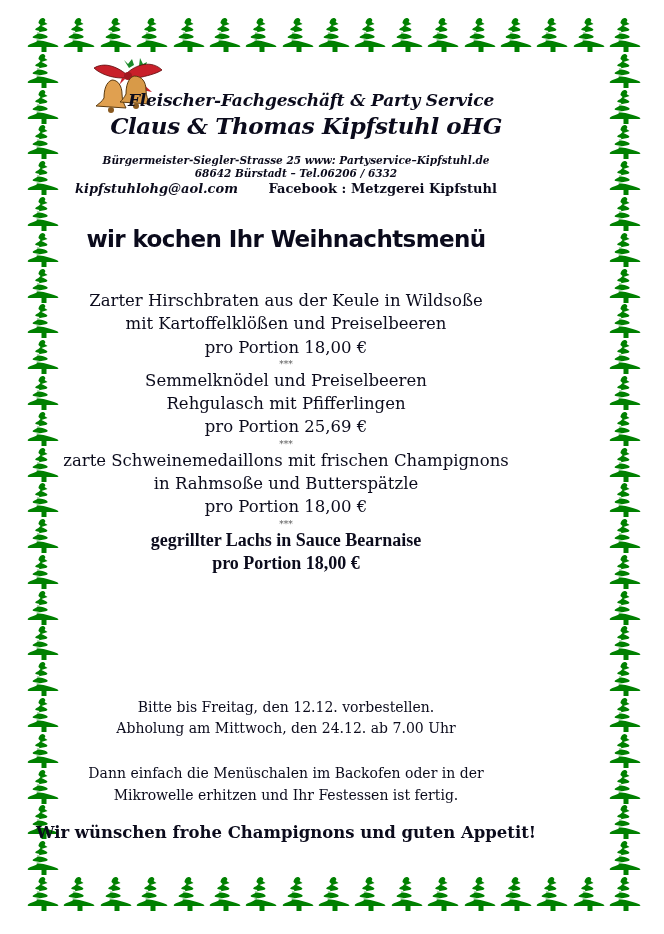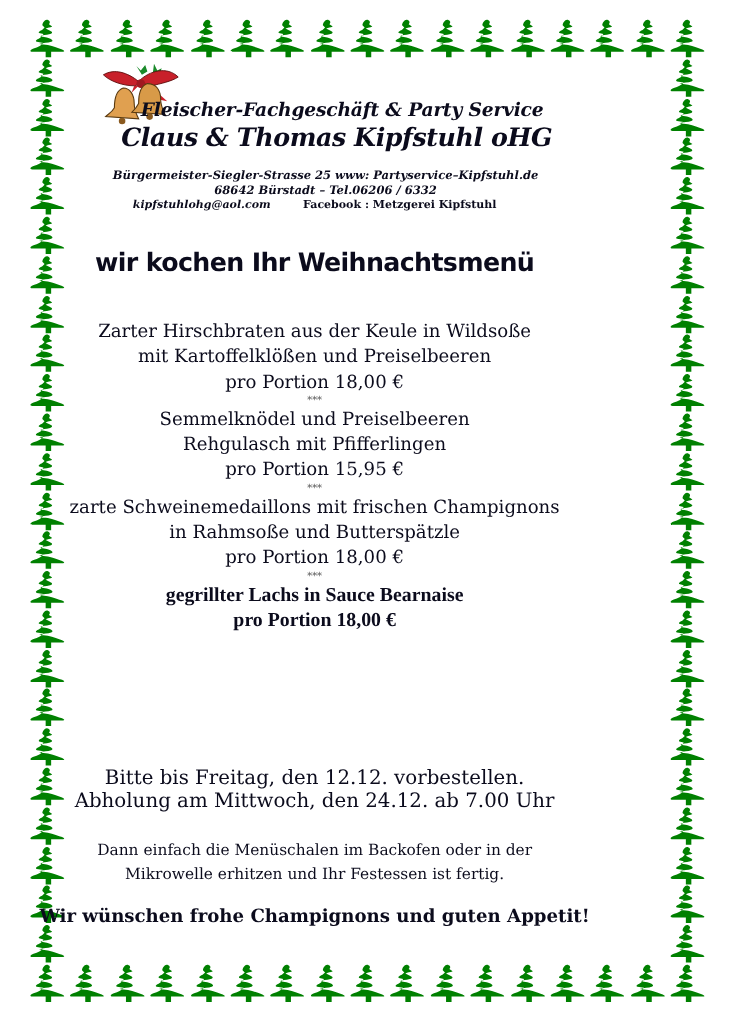--- a/index.html
+++ b/index.html
@@ -3,28 +3,28 @@
 <meta charset="utf-8">
 <style>
   html, body { margin:0; padding:0; background:#ffffff; }
   body { width:664px; height:934px; position:relative; overflow:hidden; font-family:"Liberation Serif", serif; color:#0b0b1c; }
   .tree { position:absolute; width:37px; height:36px; }
   .tree svg { width:100%; height:100%; display:block; }
   .center { position:absolute; left:0; width:572px; text-align:center; }
   .h1 { font-family:"DejaVu Serif", serif; font-style:italic; font-weight:bold; font-size:17px; letter-spacing:-0.2px; top:90px; padding-left:50px; box-sizing:border-box; }
   .h2 { font-family:"DejaVu Serif", serif; font-style:italic; font-weight:bold; font-size:23px; letter-spacing:-0.4px; top:112px; padding-left:40px; box-sizing:border-box; }
   .addr { font-family:"DejaVu Serif", serif; font-style:italic; font-weight:bold; font-size:10.5px; line-height:13px; top:154px; padding-left:20px; box-sizing:border-box; }
-  .contact { top:181px; font-family:"DejaVu Serif", serif; font-weight:bold; font-size:10px; }
+  .contact { top:181px; font-family:"DejaVu Serif", serif; font-weight:bold; font-size:13px; }
   .contact .email { font-style:italic; margin-right:26px; }
   .slogan { top:226px; font-family:"DejaVu Sans", sans-serif; font-weight:bold; font-size:23px; letter-spacing:-0.6px; }
   .slogan span { display:inline-block; }
   .menu { top:289px; font-family:"DejaVu Serif", serif; font-size:16.5px; line-height:23.3px; }
   .menu .stars { font-size:9px; line-height:10px; color:#555; }
   .menu .item4 { font-weight:bold; font-family:"Liberation Serif", serif; font-size:18px; }
-  .info { top:697px; font-family:"DejaVu Serif", serif; font-size:18px; line-height:21px; }
+  .info { top:697px; font-family:"DejaVu Serif", serif; font-size:14px; line-height:21px; }
   .info2 { top:762px; font-family:"DejaVu Serif", serif; font-size:14px; line-height:22px; }
   .closing { top:823px; font-family:"DejaVu Serif", serif; font-weight:bold; font-size:16.5px; }
   .bells { position:absolute; left:86px; top:54px; width:80px; height:62px; }
 </style>
 </head>
 <body>
 
 <div id="border">
     <div class="tree" style="left: 25px; top: 17px;">
       <svg viewBox="0 0 36 36">
@@ -459,21 +459,21 @@
 <div class="center menu">
   <div>
     <div>Zarter Hirschbraten aus der Keule in Wildsoße</div>
     <div>mit Kartoffelklößen und Preiselbeeren</div>
     <div>pro Portion 18,00 €</div>
     <div class="stars">***</div>
   </div>
   <div>
     <div>Semmelknödel und Preiselbeeren</div>
     <div>Rehgulasch mit Pfifferlingen</div>
-    <div>pro Portion 15,95 €</div>
+    <div>pro Portion 25,69 €</div>
     <div class="stars">***</div>
   </div>
   <div>
     <div>zarte Schweinemedaillons mit frischen Champignons</div>
     <div>in Rahmsoße und Butterspätzle</div>
     <div>pro Portion 18,00 €</div>
     <div class="stars">***</div>
   </div>
   <div class="item4">
     <div>gegrillter Lachs in Sauce Bearnaise</div>

